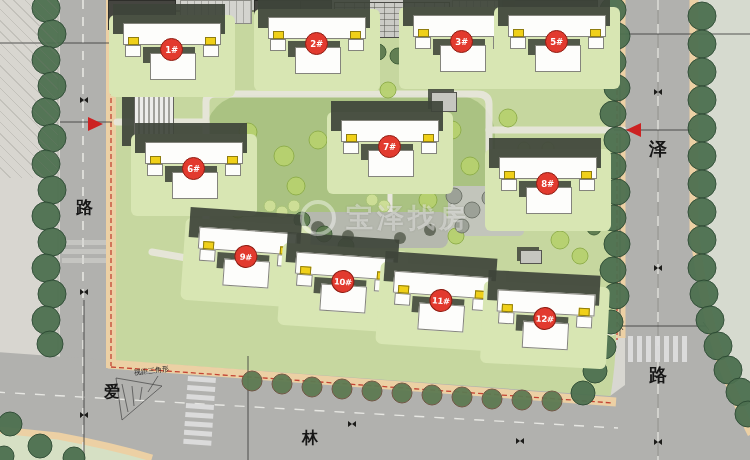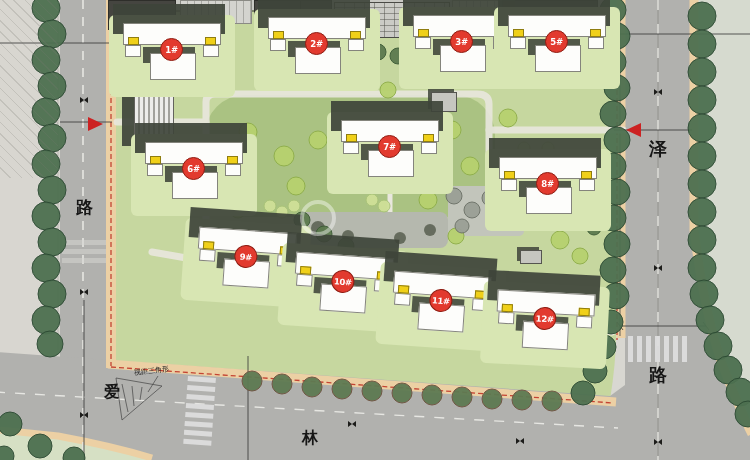--- a/index.html
+++ b/index.html
@@ -421,15 +421,16 @@
 
   <div class="roadchar" style="left:76px;top:196px;font-size:17px;">路</div>
   <div class="roadchar" style="left:649px;top:137px;font-size:18px;">泽</div>
   <div class="roadchar" style="left:649px;top:363px;font-size:18px;">路</div>
   <div class="roadchar" style="left:104px;top:382px;font-size:16px;">爱</div>
   <div class="roadchar" style="left:302px;top:428px;font-size:16px;">林</div>
   <div class="small-anno" style="left:134px;top:366px;">视距三角形</div>
 
   <div id="watermark">
     <div class="ring"></div>
+    <div class="wtxt">宝泽找房</div>
   </div>
 
 </div>
 
 </body></html>

